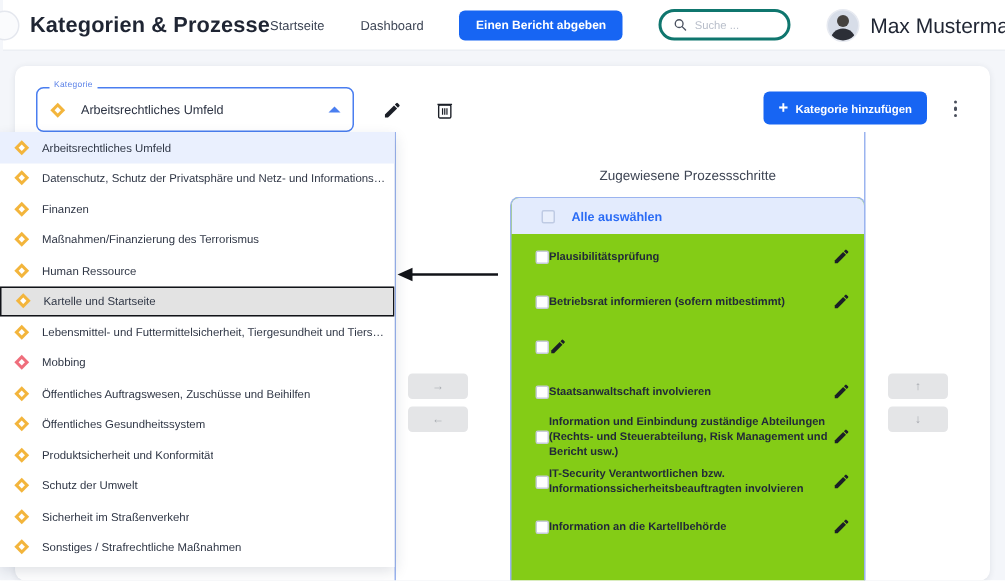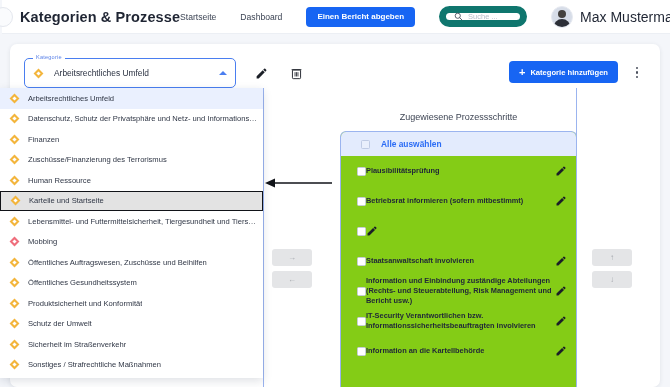--- a/index.html
+++ b/index.html
@@ -30,21 +30,21 @@
     padding-right: 8px;
   }
   .navlink { font-size: 8.6px; color: #3c4454; white-space: nowrap; }
   .report-btn {
     background: #1765f3; color: #fff; font-size: 8px; font-weight: bold;
     padding: 6px 11px; border-radius: 4px; white-space: nowrap; border: none;
     line-height: 1;
   }
   .search-box {
     display: flex; align-items: center; gap: 5px;
-    border: 7px solid #0f766e; border-radius: 14px;
+    border: 2px solid #0f766e; border-radius: 14px;
     height: 21px; width: 88px; padding: 0 8px; background: #fff;
   }
   .search-ico { width: 9px; height: 9px; flex: 0 0 auto; display:block; }
   .search-ph { font-size: 7.5px; color: #b7bdc9; }
   .avatar-wrap { display: flex; align-items: center; gap: 7px; }
   .avatar {
     width: 22px; height: 22px; border-radius: 50%; overflow: hidden;
     background: #d7dde8; position: relative; flex: 0 0 auto;
     border: 1px solid #e7eaf1;
   }
@@ -347,21 +347,21 @@
       <div class="dd-item">
         <span class="diamond inner"></span>
         <span class="dd-label">Datenschutz, Schutz der Privatsphäre und Netz- und Informationssicherheit</span>
       </div>
       <div class="dd-item">
         <span class="diamond inner"></span>
         <span class="dd-label">Finanzen</span>
       </div>
       <div class="dd-item">
         <span class="diamond inner"></span>
-        <span class="dd-label">Zuschüsse/Finanzierung des Terrorismus</span>
+        <span class="dd-label">Maßnahmen/Finanzierung des Terrorismus</span>
       </div>
       <div class="dd-item">
         <span class="diamond inner"></span>
         <span class="dd-label">Human Ressource</span>
       </div>
       <div class="dd-item focused">
         <span class="diamond inner"></span>
         <span class="dd-label">Kartelle und Startseite</span>
       </div>
       <div class="dd-item">

